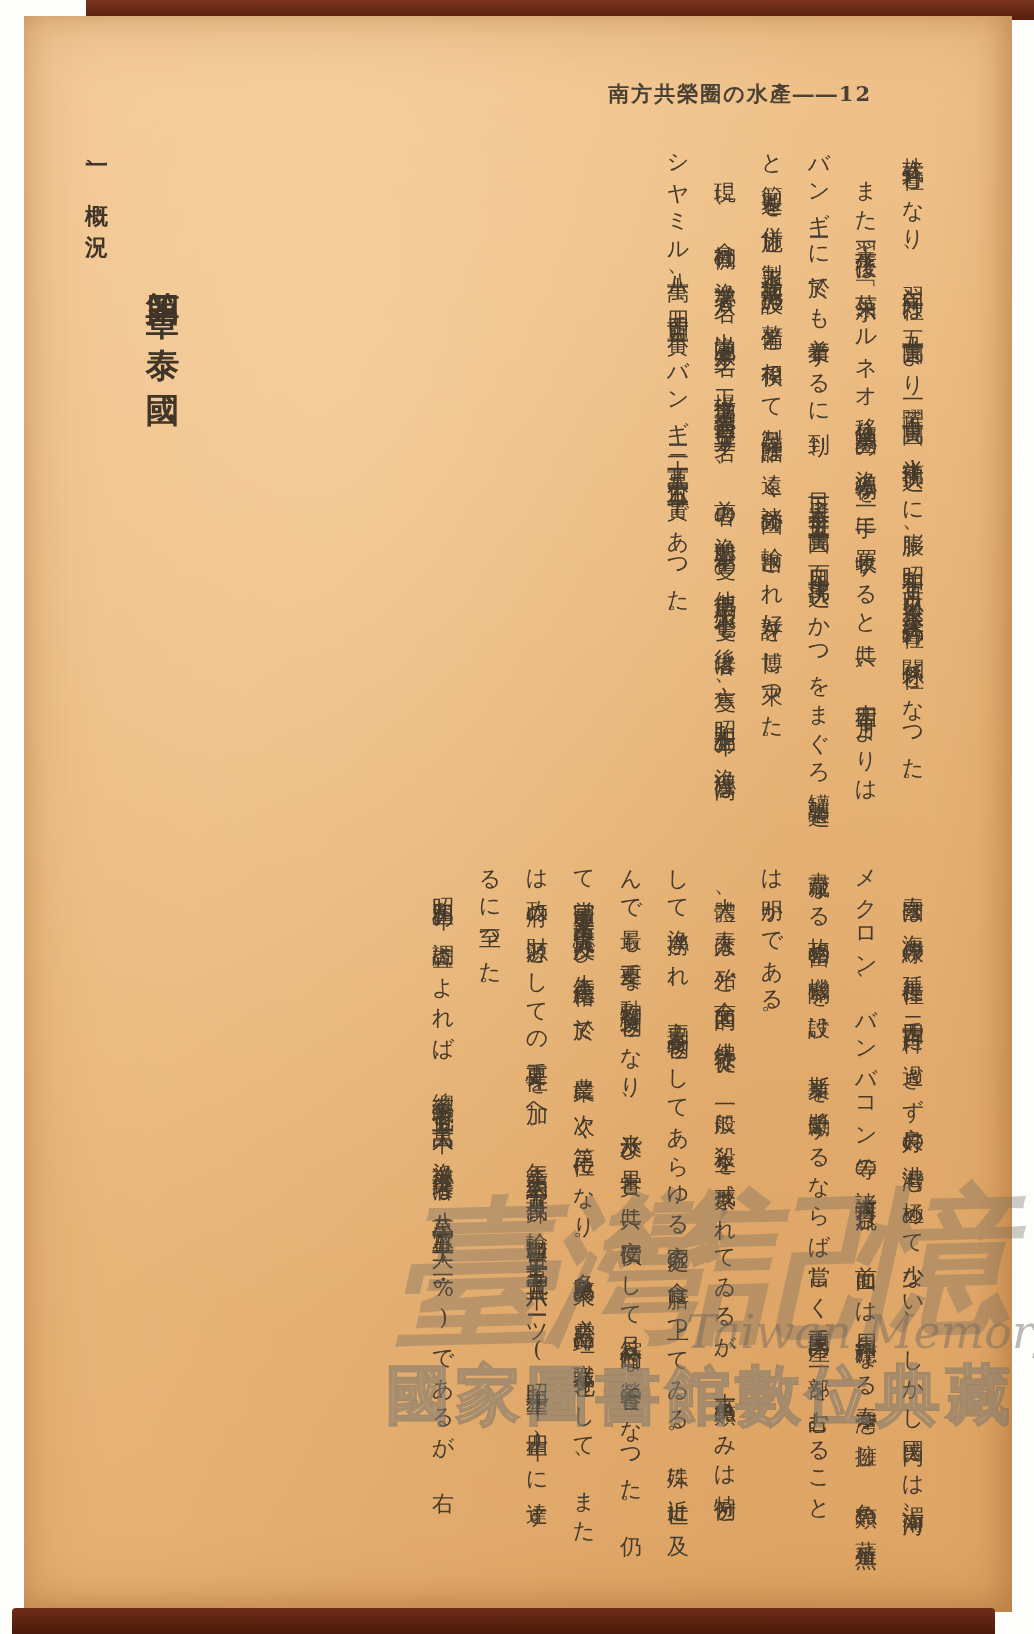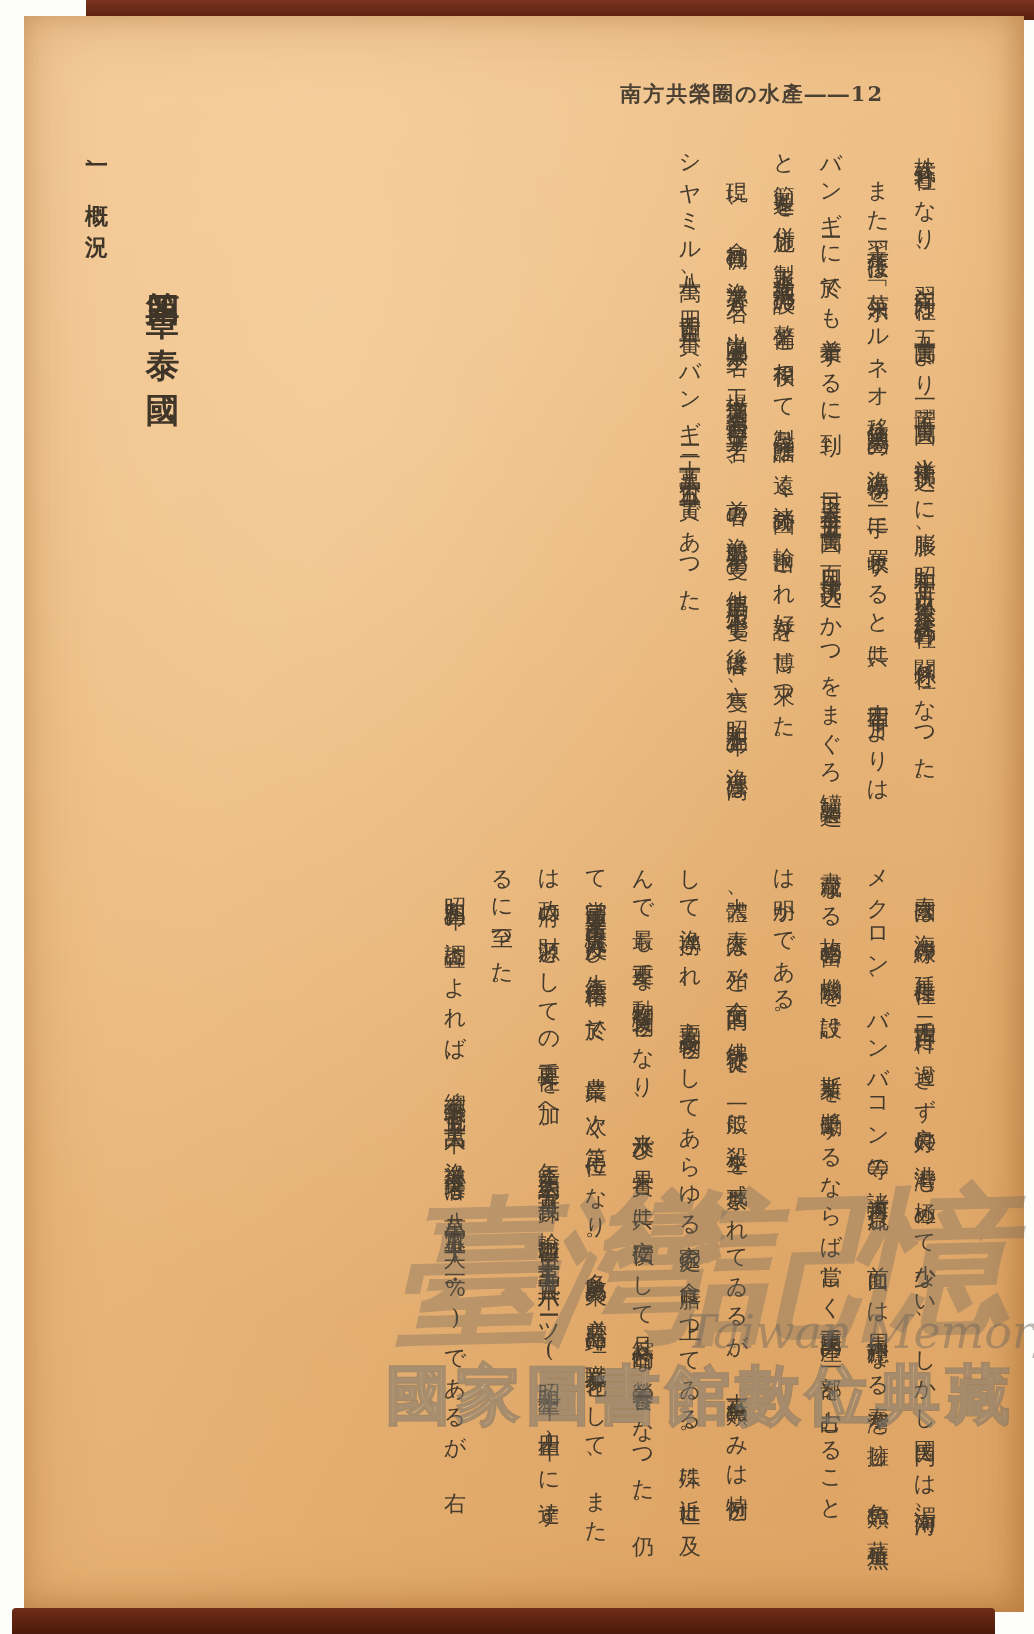--- a/index.html
+++ b/index.html
@@ -27,21 +27,20 @@
       radial-gradient(ellipse at 75% 80%, rgba(190,120,50,.18), rgba(0,0,0,0) 60%),
       linear-gradient(155deg,#f2c democratically 0,#f2c692 0%,#ebba7f 45%,#e2aa6b 100%);
     background:
       radial-gradient(ellipse at 30% 20%, rgba(255,230,190,.35), rgba(0,0,0,0) 55%),
       radial-gradient(ellipse at 75% 80%, rgba(190,120,50,.18), rgba(0,0,0,0) 60%),
       linear-gradient(155deg,#f2c692 0%,#ebba7f 45%,#e2aa6b 100%);
     box-shadow:
       inset 0 0 70px rgba(155,95,35,.28),
       inset -10px 0 24px rgba(150,90,35,.22),
       inset 0 -12px 26px rgba(150,90,35,.22);
-    padding-left: 12px;
   }
   .v{writing-mode:vertical-rl;text-orientation:upright;}
   .running-header{
     position:absolute;top:64px;right:140px;
     font-size:21px;font-weight:bold;letter-spacing:2px;color:#4a4033;
     white-space:nowrap;
   }
   .top-text{
     position:absolute;top:123px;right:75px;width:672px;height:680px;
     font-size:22px;line-height:47px;letter-spacing:4px;color:#453b2d;

